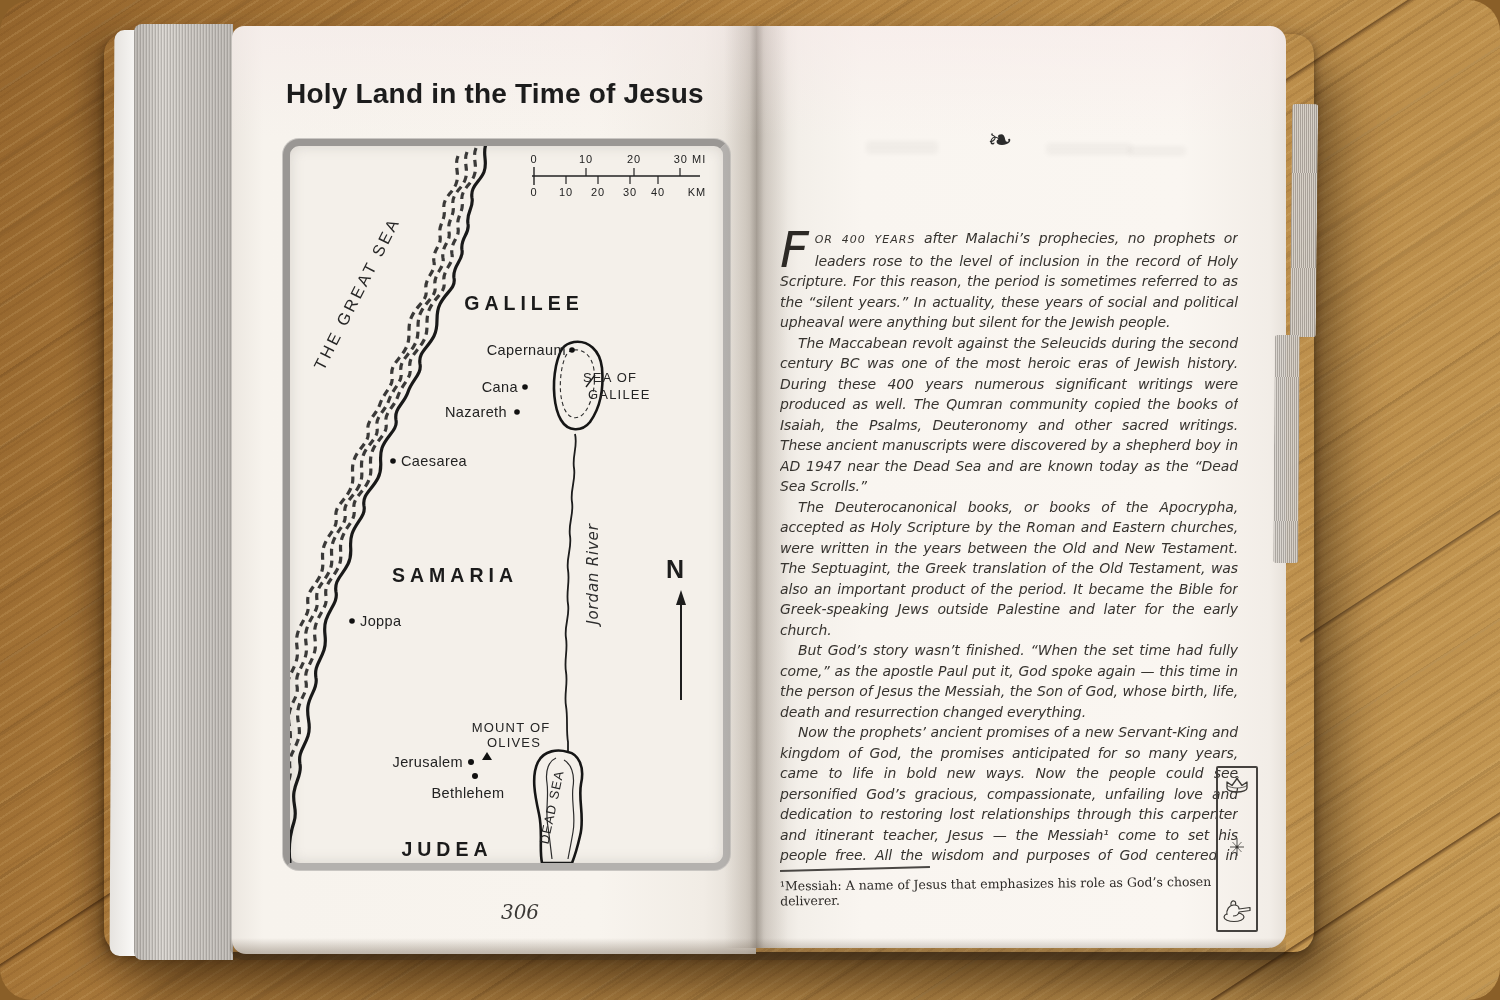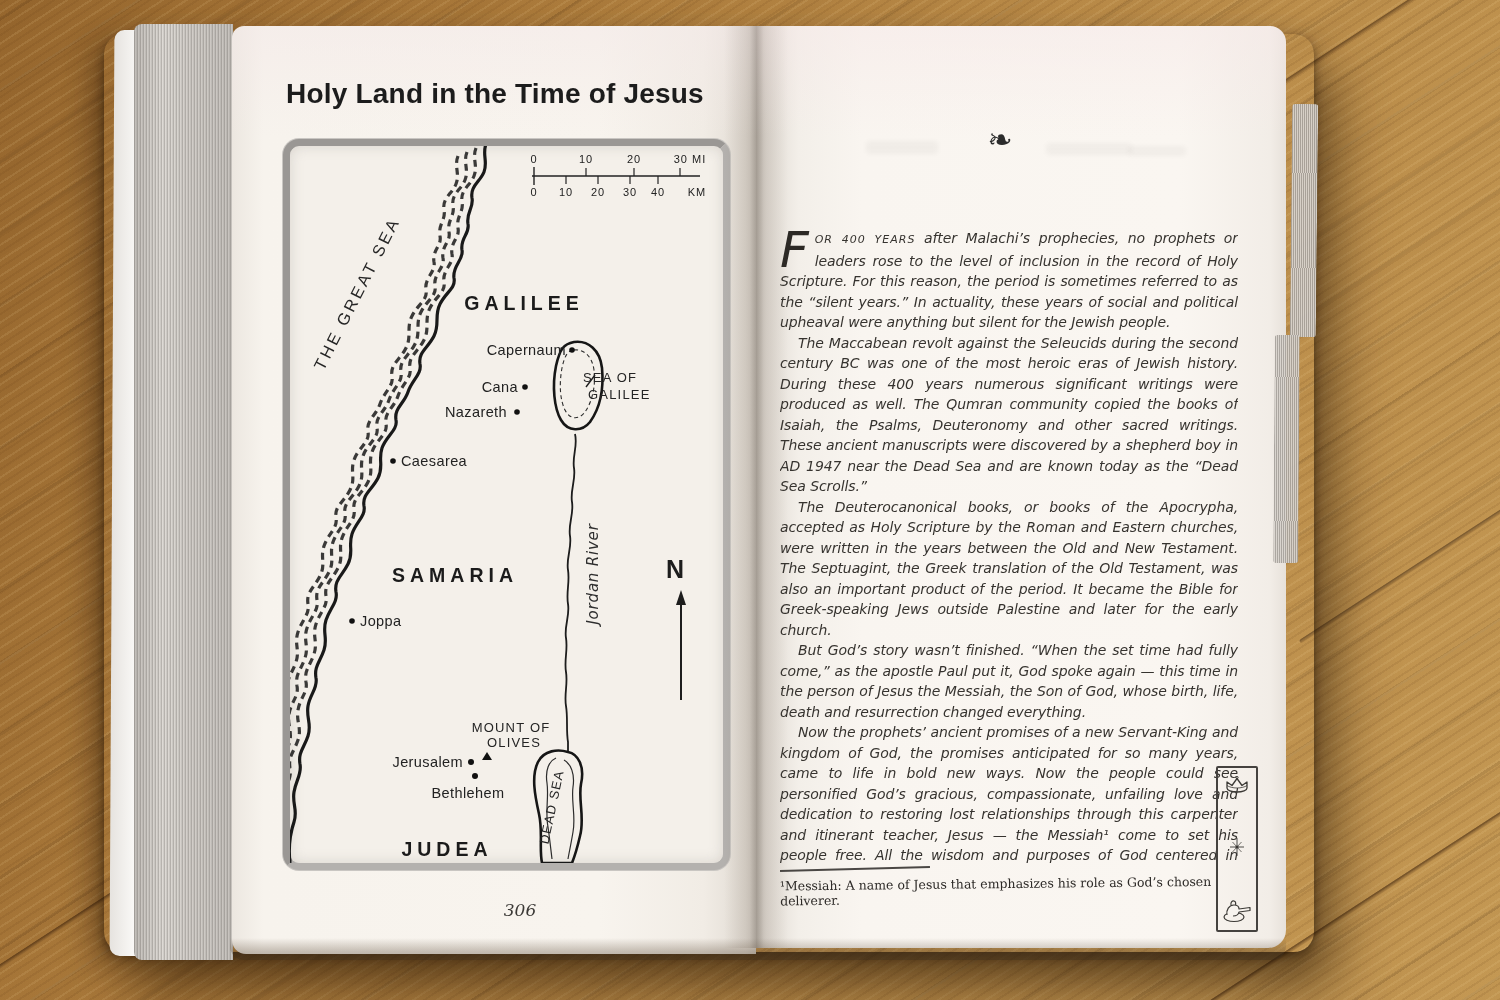--- a/index.html
+++ b/index.html
@@ -1,17 +1,17 @@
 <!DOCTYPE html>
 <html><head>
 <meta charset="utf-8">
 <style>
   html,body{margin:0;padding:0;background:#8a5f28;}
   .scene{position:relative;width:1500px;height:1000px;overflow:hidden;
-         font-family:"Liberation Sans",sans-serif;}
+         font-family:"Liberation Sans",sans-serif;border-radius:32px;}
 
   
   .wood{position:absolute;inset:0;
     background:
       repeating-linear-gradient(-33deg, rgba(92,52,16,.10) 0 2px, rgba(0,0,0,0) 2px 6px,
         rgba(255,228,170,.10) 6px 8px, rgba(0,0,0,0) 8px 13px),
       repeating-linear-gradient(-33deg, rgba(120,70,25,.08) 0 18px, rgba(60,30,8,.13) 18px 21px,
         rgba(150,95,40,.07) 21px 60px),
       linear-gradient(112deg,#96672e 0%,#ad7d3d 30%,#ba8c49 55%,#c79c56 100%);}
   .seam{position:absolute;height:4px;border-radius:2px;transform:rotate(-33deg);
@@ -54,21 +54,21 @@
   .ghost{position:absolute;background:#6b6560;opacity:.055;filter:blur(2px);border-radius:4px;}
 
   
   .map-title{position:absolute;left:240px;top:78px;width:510px;text-align:center;
     font-size:28px;font-weight:bold;color:#1c1c1c;letter-spacing:.2px;}
   .map-frame{position:absolute;left:283px;top:139px;width:433px;height:717px;
     border:7px solid;border-color:#9a9794 #b4b1ae #b4b1ae #9a9794;border-radius:16px;
     background:#f4f0ea;box-shadow:inset 0 0 14px rgba(120,112,104,.22), 0 0 0 1px #c9c6c2;}
   .map-frame svg{display:block;}
   .folio{position:absolute;left:380px;top:900px;width:280px;text-align:center;
-    font-family:"DejaVu Serif",serif;font-style:italic;font-size:17px;color:#3b3936;}
+    font-family:"DejaVu Serif",serif;font-style:italic;font-size:20px;color:#3b3936;}
 
   
   .coast{fill:none;stroke:#191919;stroke-width:3.2;stroke-linejoin:round;}
   .hatch{fill:none;stroke:#2a2a2a;stroke-width:1.1;stroke-dasharray:7 5;opacity:.85;}
   .lake{fill:none;stroke:#161616;stroke-width:2.6;}
   .lake-inner{fill:none;stroke:#2c2c2c;stroke-width:1.1;stroke-dasharray:4 3;}
   .river{fill:none;stroke:#1d1d1d;stroke-width:1.8;}
   .contour{fill:none;stroke:#2c2c2c;stroke-width:1.2;}
   .city{font-family:"Liberation Sans",sans-serif;font-size:14.5px;fill:#222;letter-spacing:.4px;}
   .region{font-family:"Liberation Sans",sans-serif;font-size:19.5px;font-weight:bold;fill:#1b1b1b;letter-spacing:5px;}

